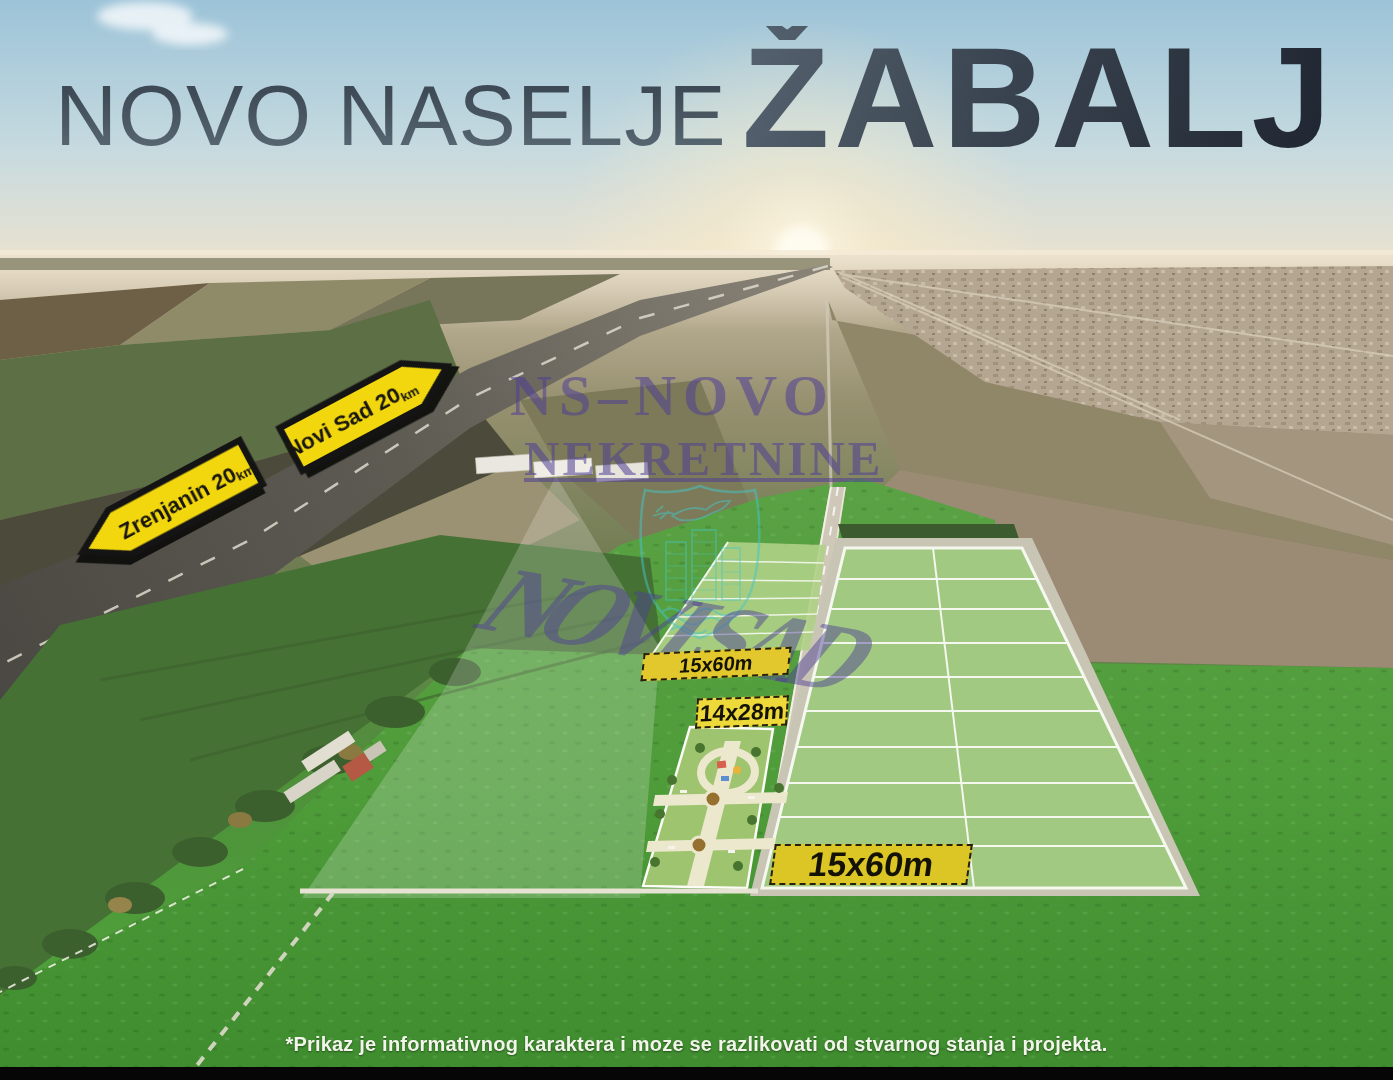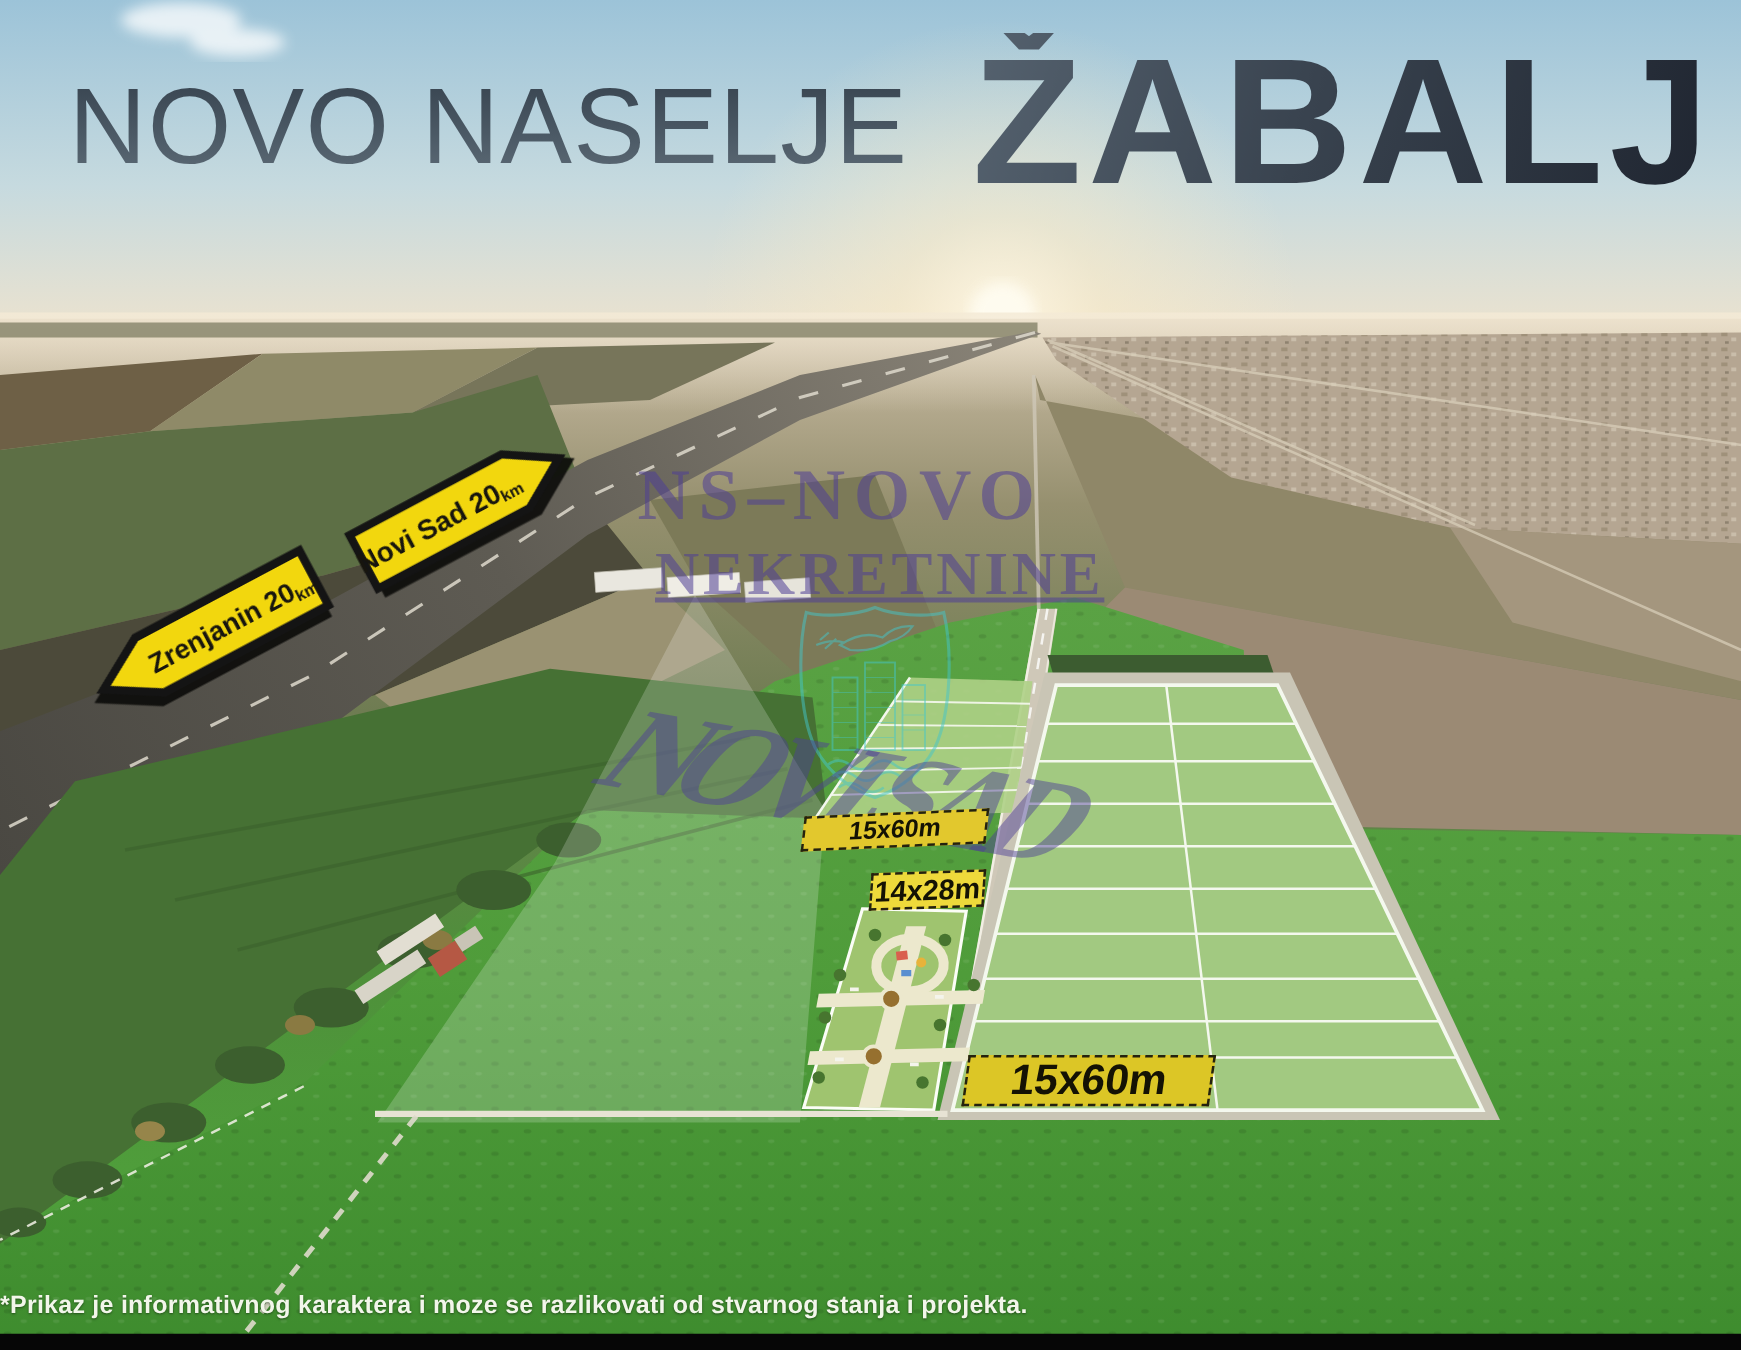--- a/index.html
+++ b/index.html
@@ -2,28 +2,28 @@
 <html><head>
 <meta charset="utf-8">
 <style>
   html,body{margin:0;padding:0;background:#000;}
   #scene{position:relative;width:1393px;height:1080px;overflow:hidden;
          font-family:"Liberation Sans",sans-serif;background:#cfe0e4;}
   #scene svg.bg{position:absolute;left:0;top:0;width:1393px;height:1080px;display:block;}
 
   
   .title-wrap{position:absolute;left:0;top:0;width:100%;pointer-events:none;}
-  .title-prefix{position:absolute;left:55px;top:58px;font-size:86px;font-weight:500;
+  .title-prefix{position:absolute;left:55px;top:72px;font-size:86px;font-weight:500;
     letter-spacing:1px;line-height:1;white-space:nowrap;
     background:linear-gradient(180deg,#36424e 0%,#4c5a66 60%,#5d6b76 100%);
     -webkit-background-clip:text;background-clip:text;color:transparent;}
   .title-name{position:absolute;left:742px;top:26px;font-size:143px;font-weight:800;
     letter-spacing:5px;line-height:1;white-space:nowrap;
     background:linear-gradient(105deg,#55626f 0%,#39434f 45%,#1f2530 100%);
-    -webkit-background-clip:text;background-clip:text;color:transparent;margin-left:36px;}
+    -webkit-background-clip:text;background-clip:text;color:transparent;}
 
   
   .sign{position:absolute;overflow:visible;}
   .sign text{font-family:"Liberation Sans",sans-serif;font-weight:bold;fill:#17150e;}
   #sign-novisad{left:276px;top:378px;width:186px;height:60px;transform:rotate(-28deg);
     filter:drop-shadow(5px 6px 0 rgba(12,12,10,.92));}
   #sign-zrenjanin{left:66px;top:476px;width:202px;height:62px;transform:rotate(-28deg);
     filter:drop-shadow(-5px 6px 0 rgba(12,12,10,.92));}
 
   
@@ -38,21 +38,21 @@
   .plot-label{position:absolute;display:flex;align-items:center;justify-content:center;
     border:2px dashed #24220f;color:#141204;font-weight:bold;box-sizing:border-box;}
   #label-strip{left:642px;top:650px;width:148px;height:28px;font-size:20px;
     background:#e2c82d;transform:rotate(-2.5deg) skewX(-9deg);}
   #label-park{left:696px;top:697px;width:92px;height:30px;font-size:23px;
     background:#eed93b;transform:rotate(-2deg) skewX(-6deg);}
   #label-banner{left:772px;top:844px;width:198px;height:41px;font-size:34px;
     background:#dcc626;transform:skewX(-8deg);}
 
   
-  #disclaimer{position:absolute;left:0;top:1033px;width:100%;text-align:left;
+  #disclaimer{position:absolute;left:0;top:1033px;width:100%;text-align:center;
     font-size:20px;font-weight:bold;color:#f2f6ea;letter-spacing:.2px;
     text-shadow:0 1px 2px rgba(0,0,0,.45);}
   #bottom-bar{position:absolute;left:0;bottom:0;width:100%;height:13px;background:#060606;}
 </style>
 </head>
 <body>
 
 <div id="scene">
 
   <svg class="bg" viewBox="0 0 1393 1080" aria-hidden="true">

